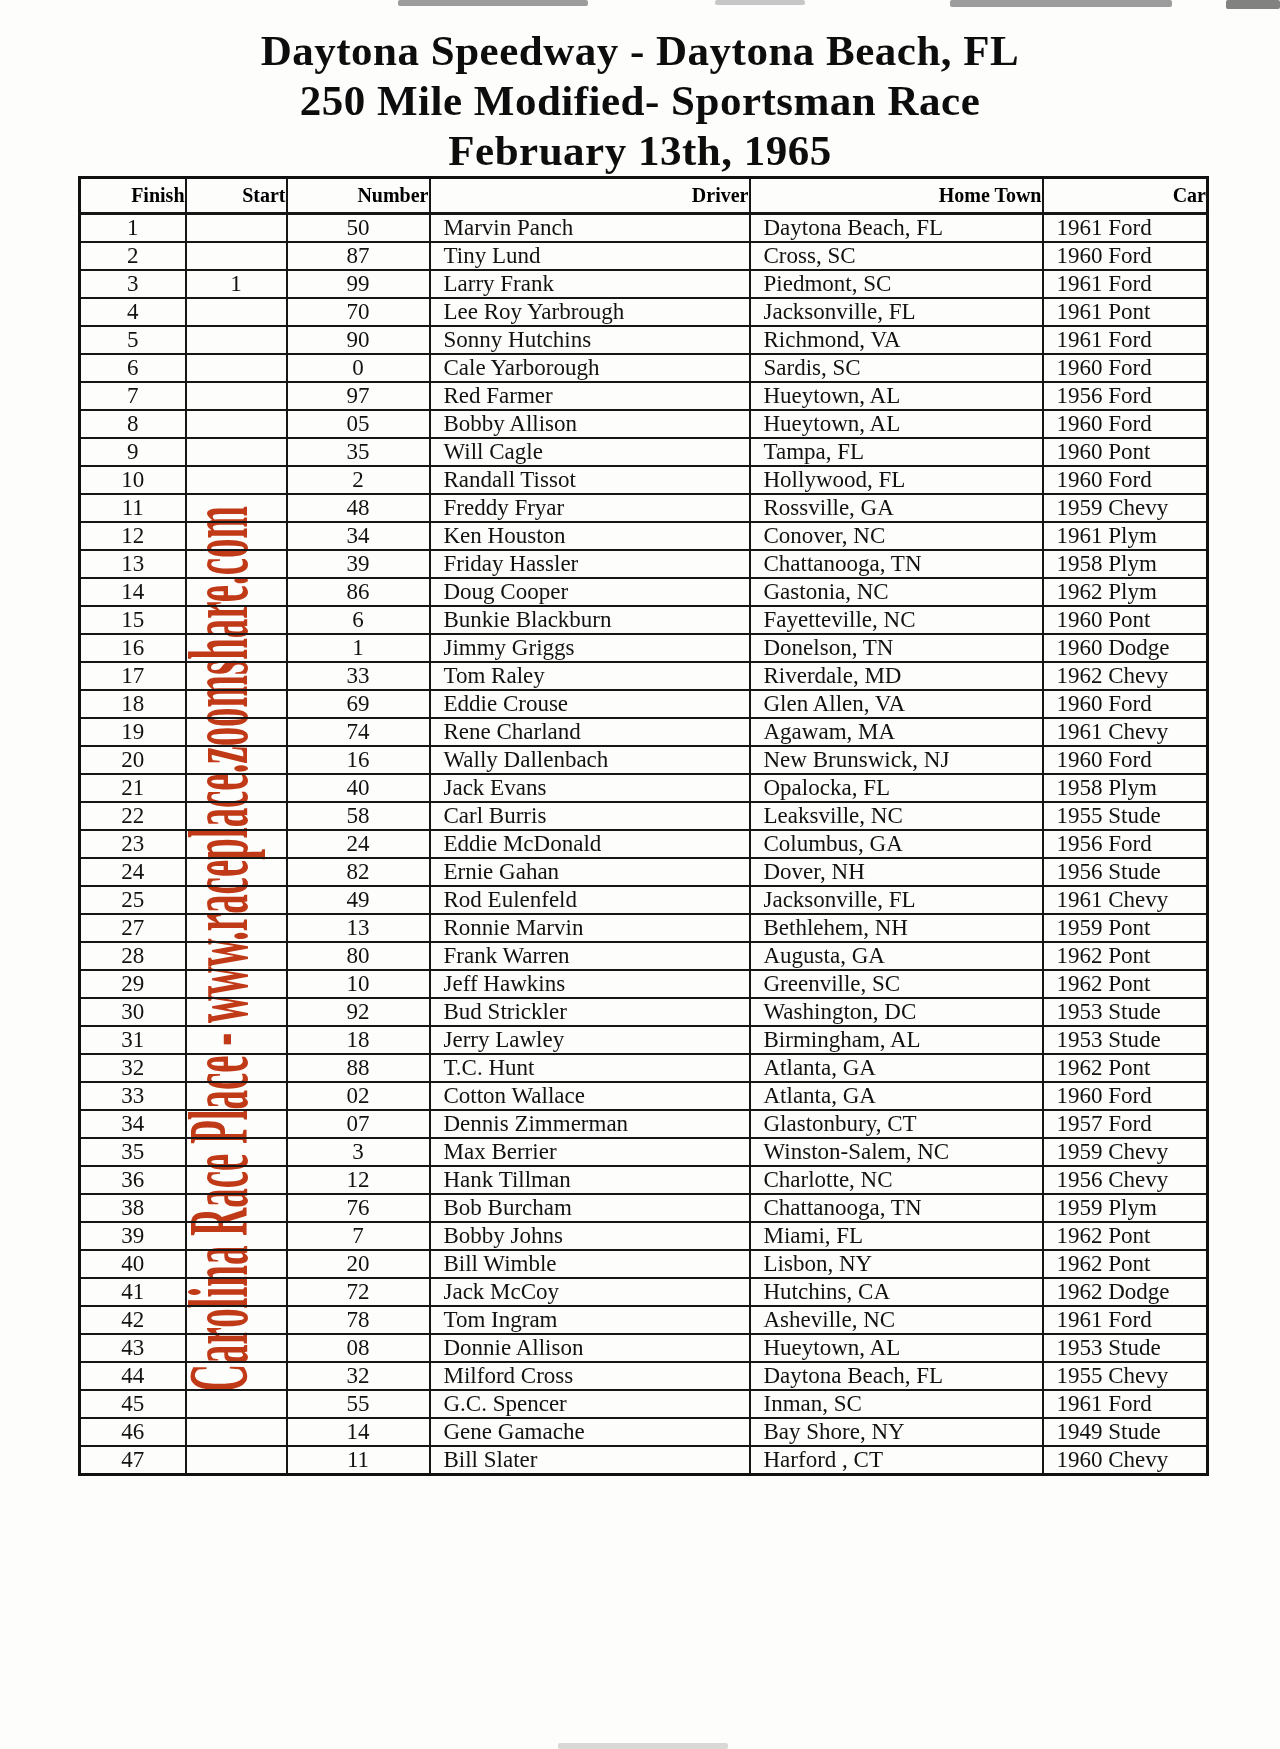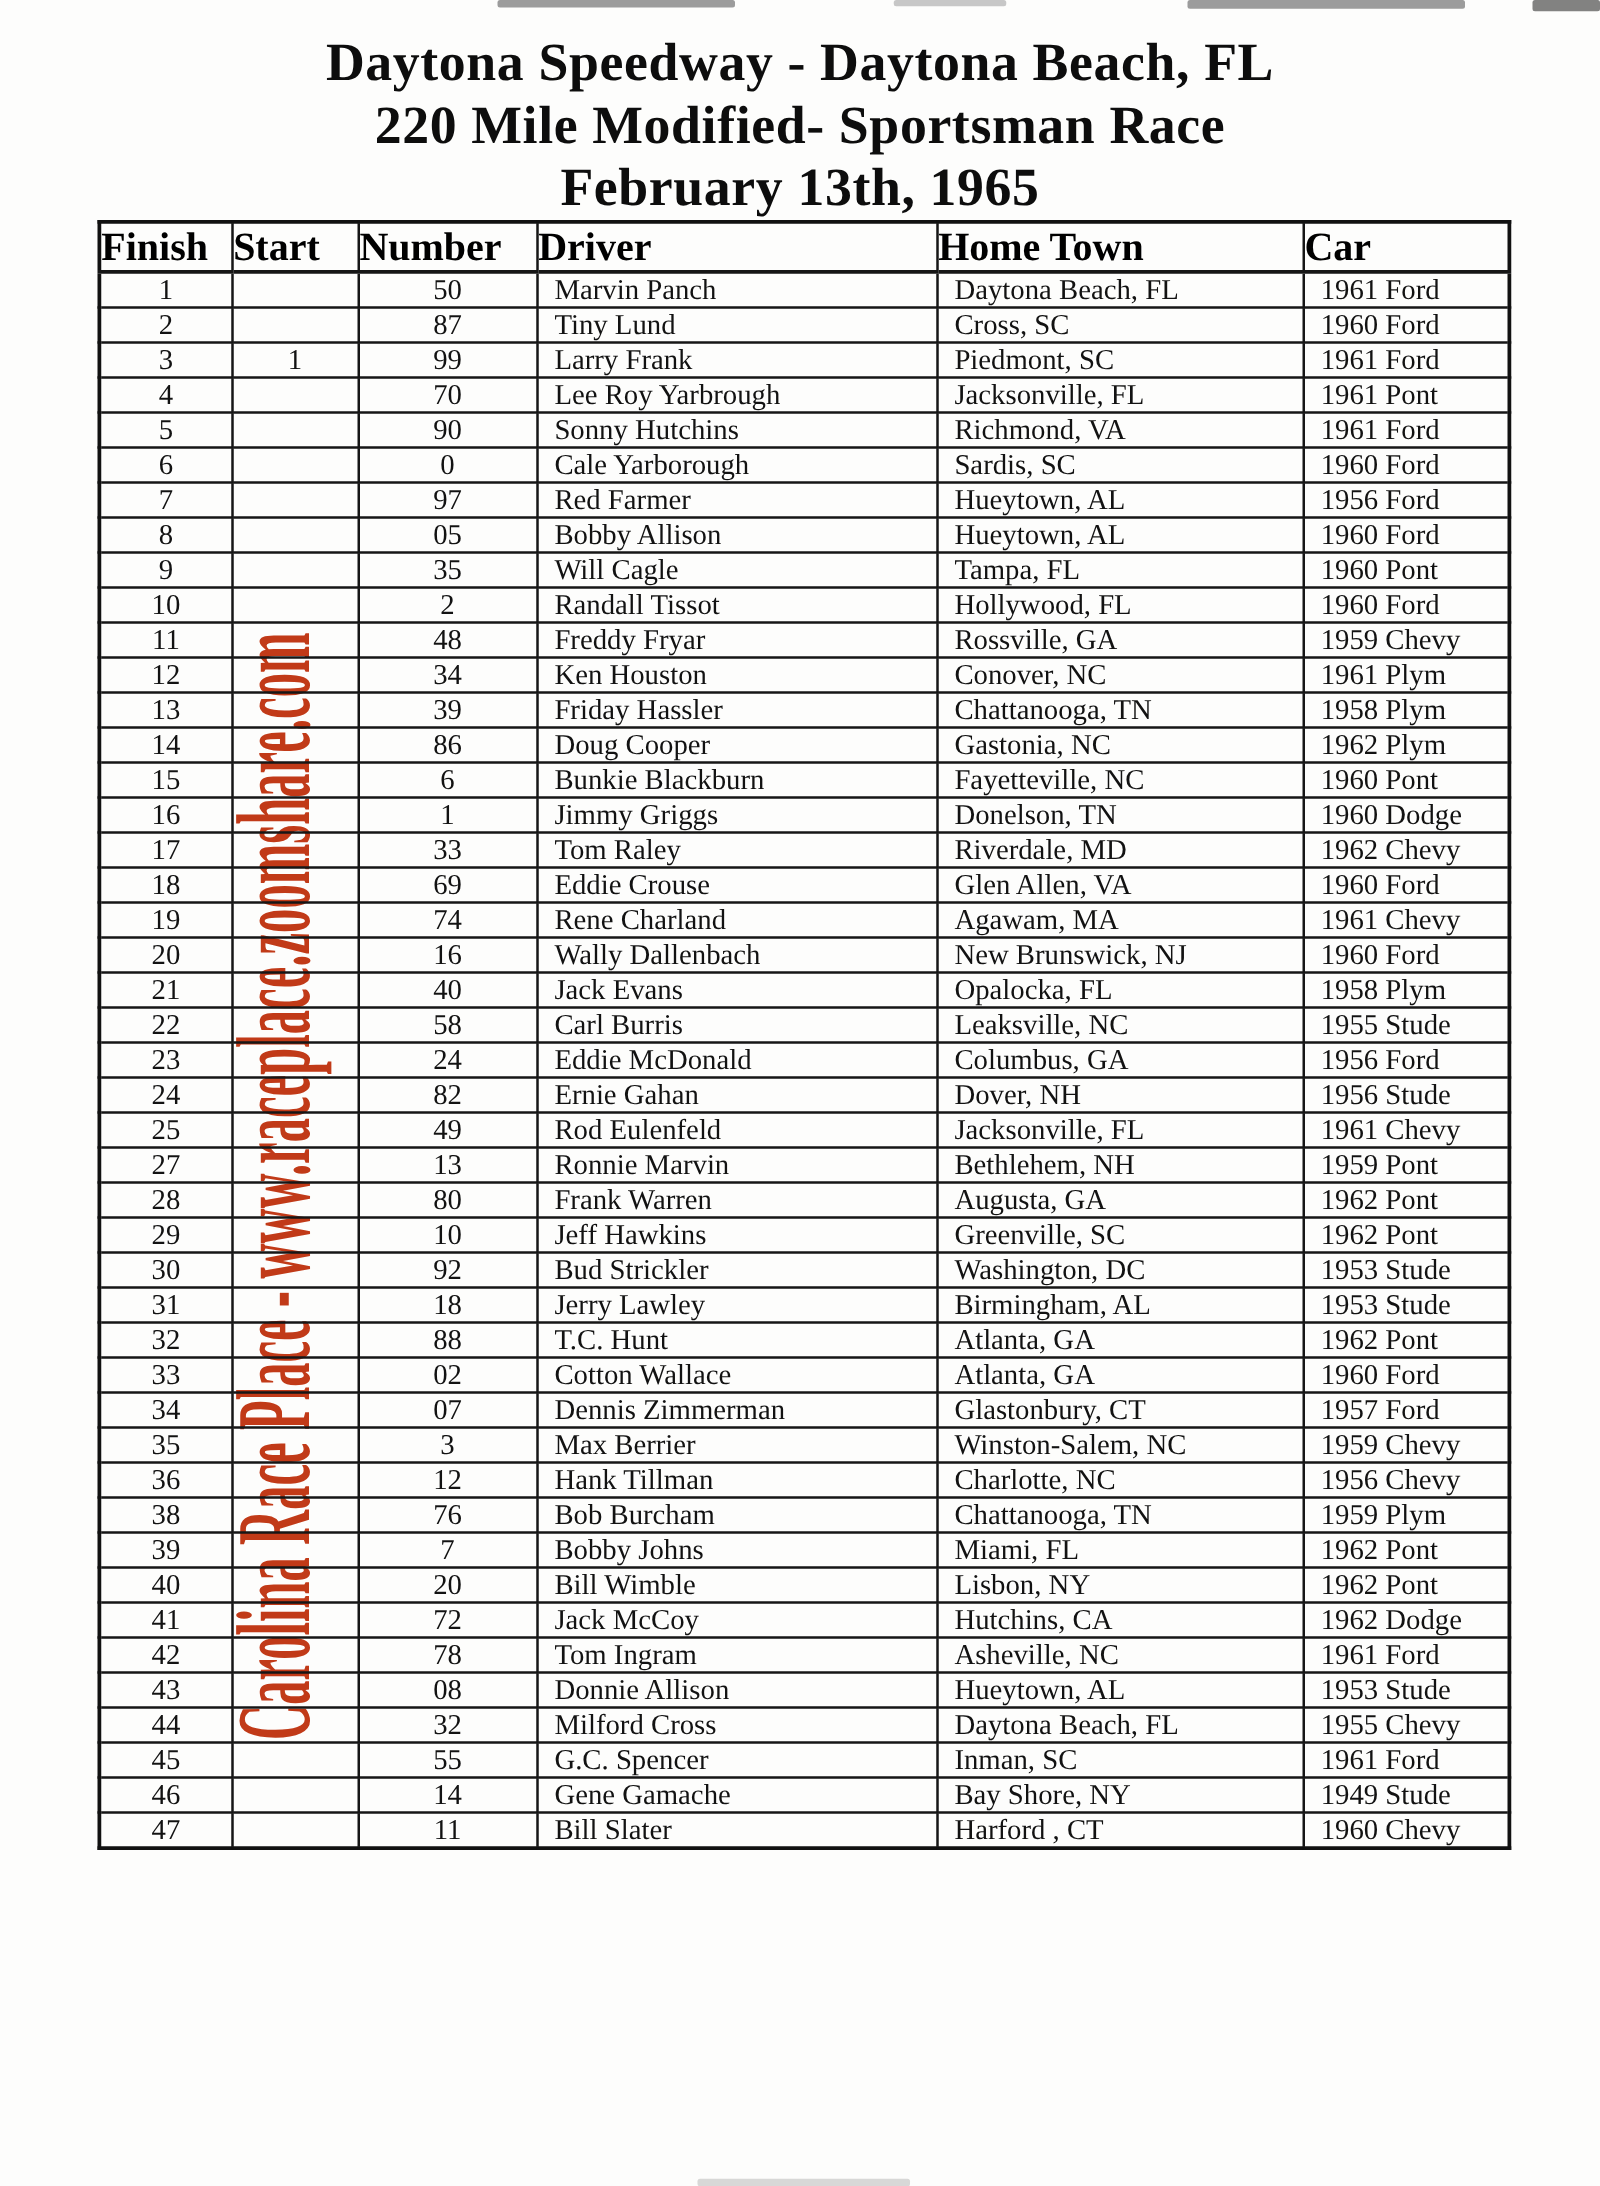--- a/index.html
+++ b/index.html
@@ -59,23 +59,23 @@
     border: 2px solid #161616;
     padding: 0;
     overflow: hidden;
     white-space: nowrap;
   }
   table.results {
     border: 3px solid #111111;
   }
   table.results thead th {
     height: 33px;
-    font-size: 32px;
+    font-size: 20px;
     font-weight: bold;
-    text-align: left;
+    text-align: right;
     vertical-align: middle;
     border-bottom-width: 3px;
     color: #000000;
   }
   table.results tbody td {
     height: 26px;
     font-size: 23px;
     line-height: 26px;
     vertical-align: middle;
     text-align: center;
@@ -104,21 +104,21 @@
 
 <div class="page">
 
   <div class="scan-strip s1"></div>
   <div class="scan-strip s2"></div>
   <div class="scan-strip s3"></div>
   <div class="scan-strip s4"></div>
 
   <h1 class="title">
     <span>Daytona Speedway - Daytona Beach, FL</span>
-    <span>220 Mile Modified- Sportsman Race</span>
+    <span>250 Mile Modified- Sportsman Race</span>
     <span>February 13th, 1965</span>
   </h1>
 
   <svg class="watermark" width="130" height="910" viewBox="0 0 130 910">
     <text transform="translate(87, 900) rotate(-90)" x="0" y="0" font-size="84" textLength="886" lengthAdjust="spacingAndGlyphs" fill="#c13a18">Carolina Race Place - www.raceplace.zoomshare.com</text>
   </svg>
 
   <table class="results">
     <colgroup>
       <col style="width:106px">

